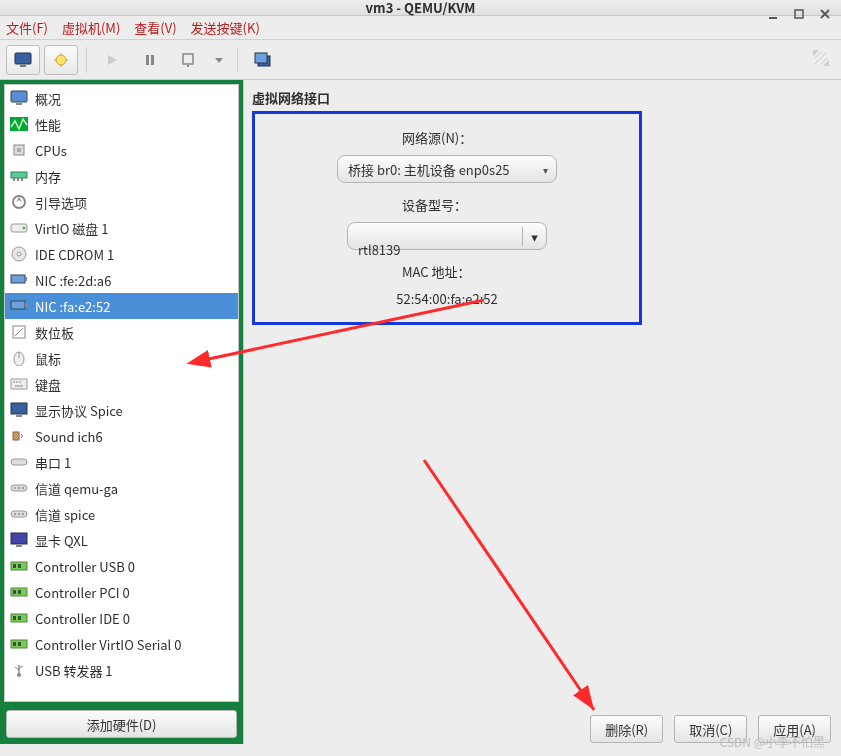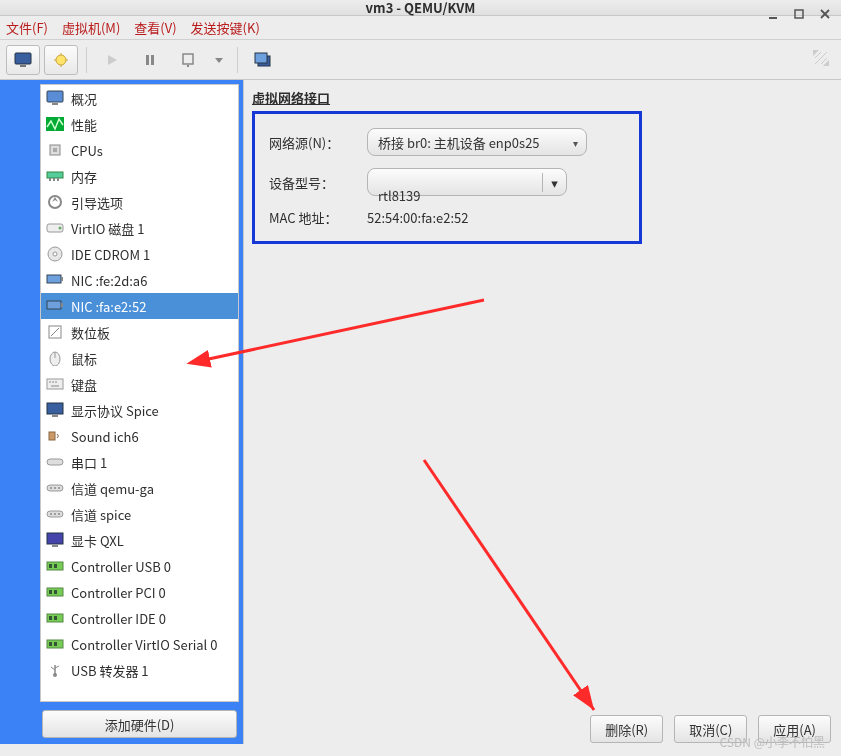--- a/index.html
+++ b/index.html
@@ -15,31 +15,31 @@
 
 .toolbar { height:40px; display:flex; align-items:center; padding:0 6px; gap:4px; background:#ededed; border-bottom:1px solid #c8c8c8; position:relative; }
 .tbtn { width:34px; height:30px; border:1px solid transparent; border-radius:3px; display:flex;align-items:center;justify-content:center; color:#555; }
 .tbtn.raised { background:linear-gradient(#fcfcfc,#e8e8e8); border:1px solid #bdbdbd; }
 .tbtn.disabled { color:#bbb; }
 .tsep { width:1px; height:26px; background:#cfcfcf; margin:0 4px; }
 .fullscreen-icon { position:absolute; right:10px; top:8px; color:#bbb; }
 
 .content { display:flex; height:calc(100% - 28px - 24px - 40px); }
 
-.sidebar { width:244px; border-right:1px solid #c8c8c8; display:flex; flex-direction:column; background:#3b82f6;padding-left:36px; }
+.sidebar { width:244px; border-right:1px solid #c8c8c8; display:flex; flex-direction:column; background:#15803d; }
 .devlist { flex:1; background:#fff; margin:4px; border:1px solid #c8c8c8; overflow-y:auto; }
 .devitem { height:26px; display:flex; align-items:center; gap:6px; padding:0 4px; color:#2e2e2e; white-space:nowrap; }
 .devitem.selected { background:#4a90d9; color:#fff; }
 .devicon { width:20px; height:18px; display:flex;align-items:center;justify-content:center; font-size:14px; }
 .addhw { margin:4px 6px 6px 6px; height:28px; background:linear-gradient(#fcfcfc,#e4e4e4); border:1px solid #b5b5b5; border-radius:3px; display:flex;align-items:center;justify-content:center; color:#333; }
 
 .main { flex:1; padding:8px 12px 8px 8px; position:relative; background:#ededed; }
-.section-title { font-weight:bold; color:#2e2e2e; margin-bottom:4px;text-decoration:underline; }
+.section-title { font-weight:bold; color:#2e2e2e; margin-bottom:4px; }
 .netbox { border:3px solid #1538d6; padding:14px 14px 14px 14px; width:390px; background:#ededed; }
-.row { display:flex; align-items:center; gap:8px; margin-bottom:12px; }
+.row { display:flex; align-items:center; gap:8px; margin-bottom:12px;flex-direction:column; }
 .row label { color:#2e2e2e; min-width:90px; text-align:left; }
 .combo { height:28px; background:linear-gradient(#fcfcfc,#e4e4e4); border:1px solid #b5b5b5; border-radius:8px; display:flex;align-items:center; padding:0 22px 0 10px; position:relative; color:#333; }
 .combo::after { content:"▾"; position:absolute; right:8px; color:#555; font-size:10px; }
 .combo.wide { width:220px; }
 .combo.split { padding:0; }
 .combo.split .txt { padding:0 10px; flex:1;margin-top:26px; }
 .combo.split .arrow { width:24px; border-left:1px solid #b5b5b5; display:flex;align-items:center;justify-content:center; }
 .combo.split::after { content:none; }
 .macval { color:#2e2e2e; }
 

